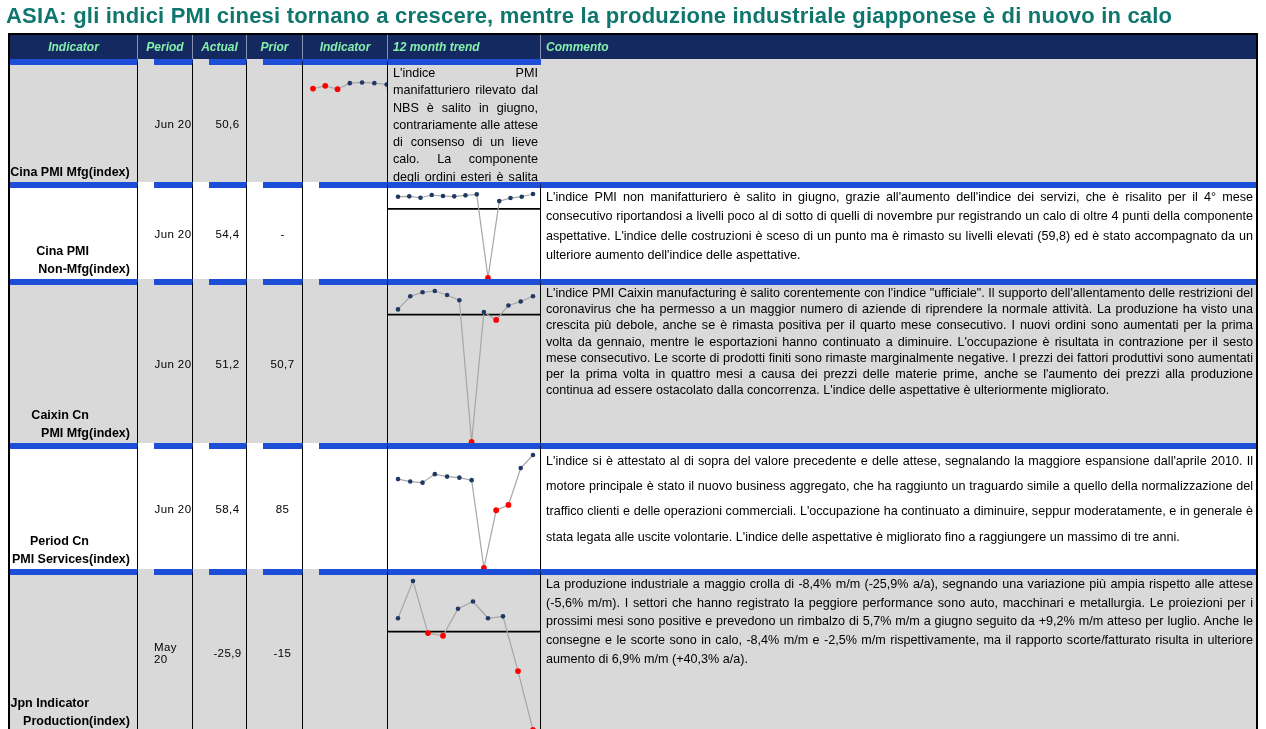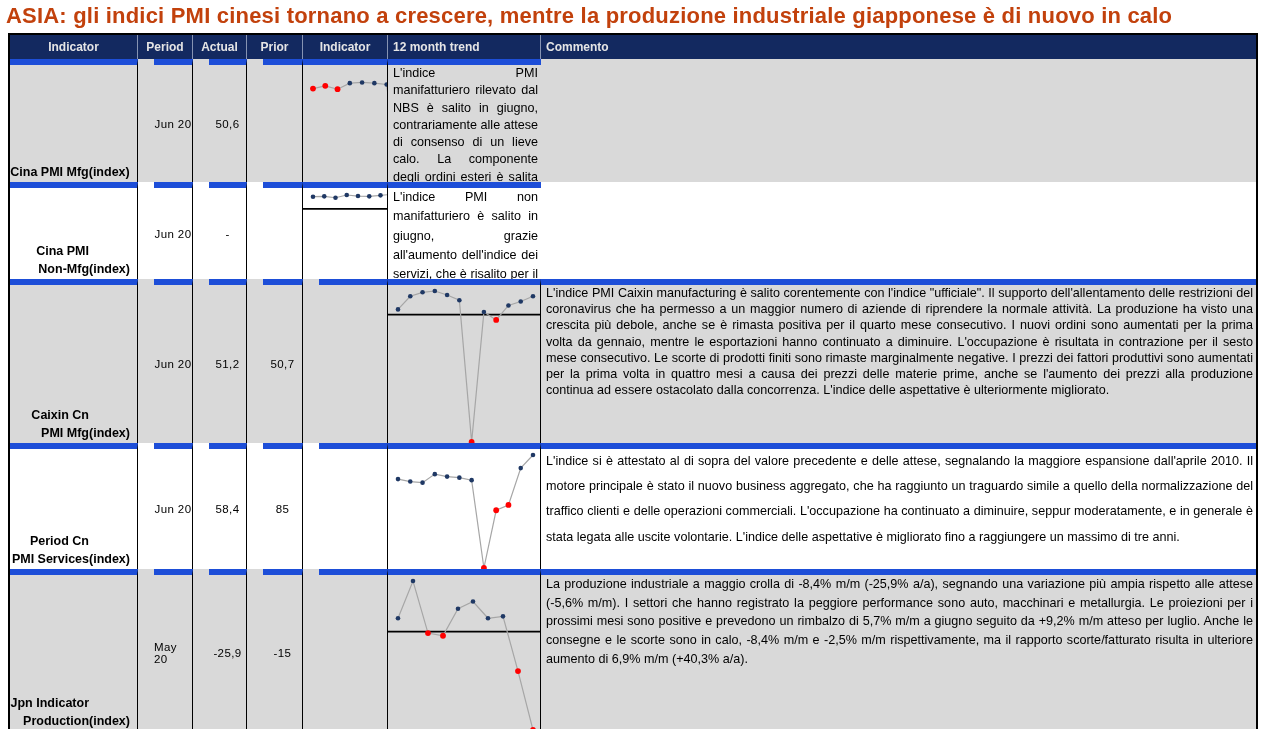--- a/index.html
+++ b/index.html
@@ -2,30 +2,30 @@
 <html><head>
 <meta charset="utf-8">
 <style>
   html, body { margin:0; padding:0; }
   body {
     width:1266px; height:729px; background:#ffffff; overflow:hidden;
     font-family:"Liberation Sans", sans-serif; color:#000;
     -webkit-font-smoothing:antialiased;
   }
   .title {
-    color:#c2410c; font-weight:bold; font-size:22px; letter-spacing:0.2px;
+    color:#0f766e; font-weight:bold; font-size:22px; letter-spacing:0.2px;
     padding:3px 0 0 6px; height:30px; white-space:nowrap;
   }
   .table { margin-left:8px; width:1250px; border:2px solid #000; box-sizing:border-box; background:#fff; }
   .grid { display:grid; grid-template-columns:128px 55px 54px 56px 85px 153px 1fr; }
   .header { background:#132960; height:24px; }
   .hcell {
-    color:#e5e5e5; font-weight:bold; font-size:12px;
+    color:#86efac; font-weight:bold; font-size:12px;
     display:flex; align-items:center; justify-content:center;
-    border-right:1px solid rgba(230,235,245,0.55); overflow:hidden; white-space:nowrap;
+    border-right:1px solid rgba(230,235,245,0.55); overflow:hidden; white-space:nowrap;font-style:italic;
   }
   .hcell:last-child { border-right:none; }
   .hcell.left { justify-content:flex-start; padding-left:5px; }
   .row { background:#fff; }
   .row.gray { background:#D9D9D9; }
   .cell { border-top:6px solid #1d4ed8; border-right:1px solid #000; box-sizing:border-box; overflow:hidden; }
   .cell:last-child { border-right:none; }
   .cell.center { display:flex; align-items:center; justify-content:center; font-size:11.5px; letter-spacing:0.4px;margin-left:16px; }
   .cell.indicator {
     display:flex; flex-direction:row; align-items:flex-end; justify-content:center;
@@ -78,20 +78,21 @@
             </svg>
           </div>
     <div class="cell comment" style="line-height: 17.3px;">L'indice PMI manifatturiero rilevato dal NBS è salito in giugno, contrariamente alle attese di consenso di un lieve calo. La componente degli ordini esteri è salita di oltre 7 punti ma a 42,6 rimane ancora in territorio di contrazione e molto al di sotto di quella degli ordini totali, salita a 51,4 in giugno da 50,9 in maggio. Tutte le altre componenti hanno registrato un miglioramento ad eccezione dell'occupazione. La disaggregazione per dimensione di impresa registra una dinamica simile, anche se meno marcata, per le grandi e medie imprese, e un peggioramento per le piccole imprese, il cui indice PMI è tornato al di sotto di 50.</div>
   </div>
         <div class="grid row white" style="height: 97px;">
     <div class="cell indicator">
       <span class="ind-label">Cina PMI Non-Mfg</span>
       <span class="ind-unit">(index)</span>
     </div>
     <div class="cell center">Jun 20</div>
+    <div class="cell center">54,4</div>
     <div class="cell center">-</div>
     <div class="cell center"></div>
     <div class="cell spark">
             <svg width="153" height="96">
               <line x1="0" x2="153" y1="20.90322580645161" y2="20.90322580645161" stroke="#000000" stroke-width="1.8"></line>
               <polyline points="10,8.70967741935483 21.25,8.37096774193547 32.5,9.72580645161291 43.75,7.016129032258055 55,8.032258064516135 66.25,8.37096774193547 77.5,7.354838709677415 88.75,6.338709677419359 100,90 111.25,13.112903225806457 122.5,10.064516129032244 133.75,8.70967741935483 145,6" fill="none" stroke="#A6A6A6" stroke-width="1.2"></polyline>
               <circle cx="10" cy="8.70967741935483" r="2.3" fill="#1F3864"></circle>
               <circle cx="21.25" cy="8.37096774193547" r="2.3" fill="#1F3864"></circle>
               <circle cx="32.5" cy="9.72580645161291" r="2.3" fill="#1F3864"></circle>
               <circle cx="43.75" cy="7.016129032258055" r="2.3" fill="#1F3864"></circle>

